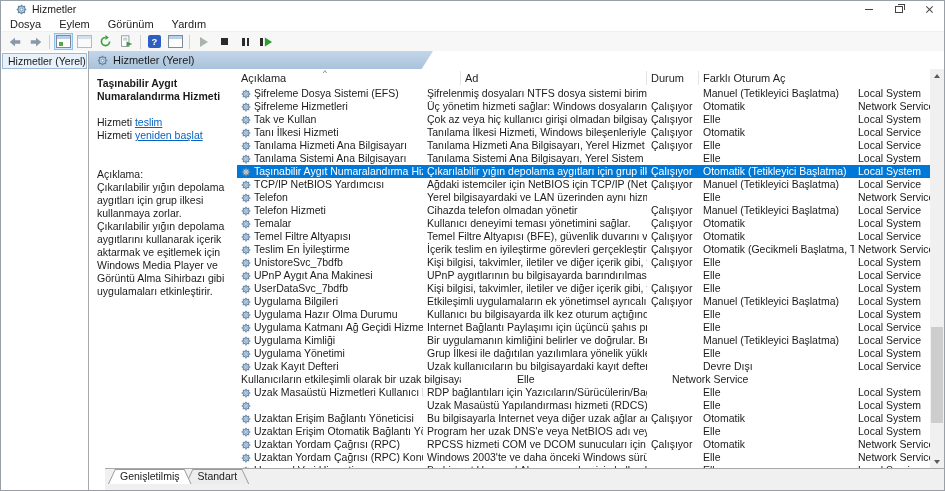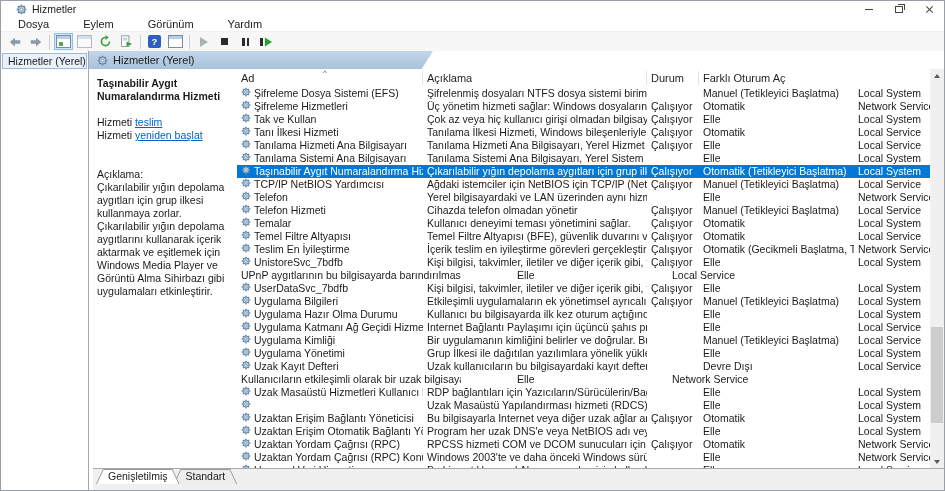--- a/index.html
+++ b/index.html
@@ -16,21 +16,21 @@
   .win-btn{width:30px;height:100%;display:flex;align-items:center;justify-content:center;}
   .glyph-min{width:8px;height:1px;background:#444;}
   .glyph-restore{width:6px;height:5px;border:1px solid #444;position:relative;background:#fff;}
   .glyph-restore:before{content:"";position:absolute;left:2px;top:-3px;width:6px;height:5px;border:1px solid #444;border-bottom:none;border-left:none;}
   .glyph-close{position:relative;width:9px;height:9px;}
   .glyph-close:before,.glyph-close:after{content:"";position:absolute;left:4px;top:0;width:1px;height:9px;background:#444;}
   .glyph-close:before{transform:rotate(45deg);}
   .glyph-close:after{transform:rotate(-45deg);}
   
   .menubar{height:14px;display:flex;align-items:center;font-size:11px;border-bottom:1px solid #f0f0f0;}
-  .menu-item{padding:0 17px;height:100%;display:flex;align-items:center;}
+  .menu-item{padding:0 9px;height:100%;display:flex;align-items:center;}
   
   .toolbar{height:19px;display:flex;align-items:center;background:#f7f7f7;border-bottom:1px solid #d9d9d9;padding-left:3px;}
   .tool-btn{width:19px;height:17px;display:flex;align-items:center;justify-content:center;margin:0 1px;box-sizing:border-box;}
   .tool-btn.active{background:#cfe8ff;border:1px solid #8ec0ea;}
   .tool-sep{width:1px;height:14px;background:#cfcfcf;margin:0 3px;}
   .shape-stop{width:7px;height:7px;background:#2b2b2b;}
   .shape-pause{display:flex;gap:2px;}
   .shape-pause i{display:block;width:2.5px;height:8px;background:#2b2b2b;}
   .shape-resume{display:flex;align-items:center;gap:1px;}
   .shape-resume i{display:block;width:2.5px;height:8px;background:#2b2b2b;}
@@ -61,33 +61,33 @@
   .hcell{box-sizing:border-box;padding:0 4px;border-right:1px solid #e4e4e4;height:14px;line-height:14px;white-space:nowrap;overflow:hidden;}
   .sort-arrow{position:absolute;left:86px;top:-1px;font-size:8px;color:#555;}
   .c-name{width:186px;}
   .c-desc{width:224px;}
   .c-status{width:52px;}
   .c-start{width:155px;}
   .c-logon{flex:1;}
   .rows{position:absolute;left:0;top:18px;right:14px;bottom:0;overflow:hidden;border-bottom:1px solid #e0e0e0;}
   .row{display:flex;height:13px;line-height:13px;font-size:10.5px;white-space:nowrap;cursor:default;}
   .cell{box-sizing:border-box;padding:0 4px;overflow:hidden;}
-  .cell.name{display:flex;align-items:flex-start;gap:3px;}
+  .cell.name{display:flex;align-items:center;gap:3px;}
   .cell.name svg{flex:0 0 auto;}
   .row.selected{background:#0078d7;color:#fff;}
   
   .vscroll{position:absolute;right:0;top:0;width:14px;bottom:0;background:#f0f0f0;}
   .vs-btn{position:absolute;left:0;width:14px;height:14px;display:flex;align-items:center;justify-content:center;}
   .vs-up{top:0;}
   .vs-down{bottom:0;}
   .tri-up{width:0;height:0;border-left:3.5px solid transparent;border-right:3.5px solid transparent;border-bottom:4px solid #5a5a5a;}
   .tri-down{width:0;height:0;border-left:3.5px solid transparent;border-right:3.5px solid transparent;border-top:4px solid #5a5a5a;}
   .vs-thumb{position:absolute;left:1px;width:12px;top:258px;height:96px;background:#cdcdcd;}
   
-  .tabbar{position:absolute;left:4px;right:0;bottom:0;height:21px;background:#f0f0f0;border-top:1px solid #a9a9a9;display:flex;align-items:flex-start;padding-left:3px;}
+  .tabbar{position:absolute;left:16px;right:0;bottom:0;height:21px;background:#f0f0f0;border-top:1px solid #a9a9a9;display:flex;align-items:flex-start;padding-left:3px;}
   .sheet-tab{position:relative;height:15px;margin-right:-6px;font-size:10.5px;}
   .sheet-tab .shape{position:absolute;inset:0;background:#9a9a9a;clip-path:polygon(7px 0,calc(100% - 7px) 0,100% 100%,0 100%);}
   .sheet-tab .shape-in{position:absolute;left:1px;right:1px;top:1px;bottom:0;background:#fff;clip-path:polygon(6.5px 0,calc(100% - 6.5px) 0,100% 100%,0 100%);}
   .sheet-tab.inactive .shape-in{background:#ededed;}
   .sheet-tab .lbl{position:relative;display:block;padding:1px 12px 0 12px;}
   .sheet-tab.active{z-index:2;}
   
   .nav-arrow svg{display:block;}
 </style>
 </head>
@@ -236,22 +236,22 @@
         <div class="detail-title">Taşınabilir Aygıt Numaralandırma Hizmeti</div>
         <div><span>Hizmeti </span><span class="detail-link">teslim</span></div>
         <div><span>Hizmeti </span><span class="detail-link">yeniden başlat</span></div>
         <div class="detail-desc-label">Açıklama:</div>
         <div>Çıkarılabilir yığın depolama aygıtları için grup ilkesi kullanmaya zorlar. Çıkarılabilir yığın depolama aygıtlarını kullanarak içerik aktarmak ve eşitlemek için Windows Media Player ve Görüntü Alma Sihirbazı gibi uygulamaları etkinleştirir.</div>
       </div>
 
       <div class="list">
         <div class="list-header">
           <span class="sort-arrow">^</span>
+          <div class="hcell c-desc">Açıklama</div>
           <div class="hcell c-name">Ad</div>
-          <div class="hcell c-desc">Açıklama</div>
           <div class="hcell c-status">Durum</div>
           <div class="hcell c-logon">Farklı Oturum Aç</div>
         </div>
         <div class="rows">
             <div class="row">
               <div class="cell name c-name">
                 <svg width="10" height="10" viewBox="0 0 16 16">
                   <g stroke="#6b8aa8" stroke-width="2">
                     <line x1="8" y1="1" x2="8" y2="15"></line>
                     <line x1="1" y1="8" x2="15" y2="8"></line>
@@ -509,20 +509,33 @@
                   <circle cx="8" cy="8" r="2" fill="#fff" stroke="#5b7f9e"></circle>
                 </svg>
                 <span>UnistoreSvc_7bdfb</span>
               </div>
               <div class="cell c-desc">Kişi bilgisi, takvimler, iletiler ve diğer içerik gibi, yapılandırıl...</div>
               <div class="cell c-status">Çalışıyor</div>
               <div class="cell c-start">Elle</div>
               <div class="cell c-logon">Local System</div>
             </div>
             <div class="row">
+              <div class="cell name c-name">
+                <svg width="10" height="10" viewBox="0 0 16 16">
+                  <g stroke="#6b8aa8" stroke-width="2">
+                    <line x1="8" y1="1" x2="8" y2="15"></line>
+                    <line x1="1" y1="8" x2="15" y2="8"></line>
+                    <line x1="3" y1="3" x2="13" y2="13"></line>
+                    <line x1="13" y1="3" x2="3" y2="13"></line>
+                  </g>
+                  <circle cx="8" cy="8" r="5" fill="#b9cfe4" stroke="#5b7f9e" stroke-width="1.5"></circle>
+                  <circle cx="8" cy="8" r="2" fill="#fff" stroke="#5b7f9e"></circle>
+                </svg>
+                <span>UPnP Aygıt Ana Makinesi</span>
+              </div>
               <div class="cell c-desc">UPnP aygıtlarının bu bilgisayarda barındırılmasına izin verir. ...</div>
               <div class="cell c-status"></div>
               <div class="cell c-start">Elle</div>
               <div class="cell c-logon">Local Service</div>
             </div>
             <div class="row">
               <div class="cell name c-name">
                 <svg width="10" height="10" viewBox="0 0 16 16">
                   <g stroke="#6b8aa8" stroke-width="2">
                     <line x1="8" y1="1" x2="8" y2="15"></line>

